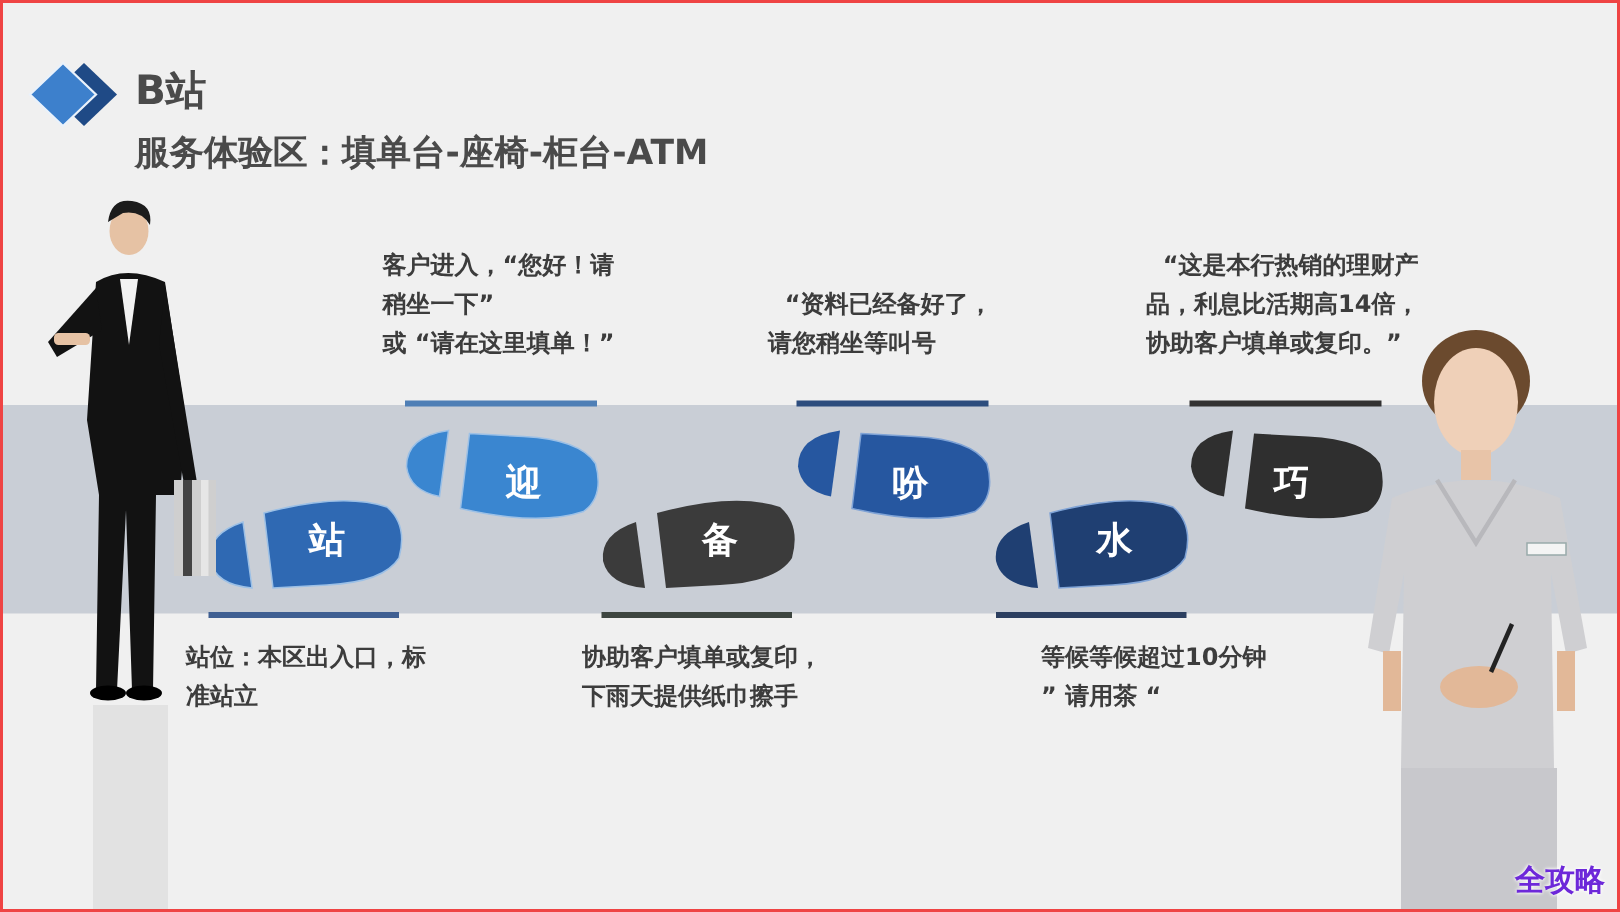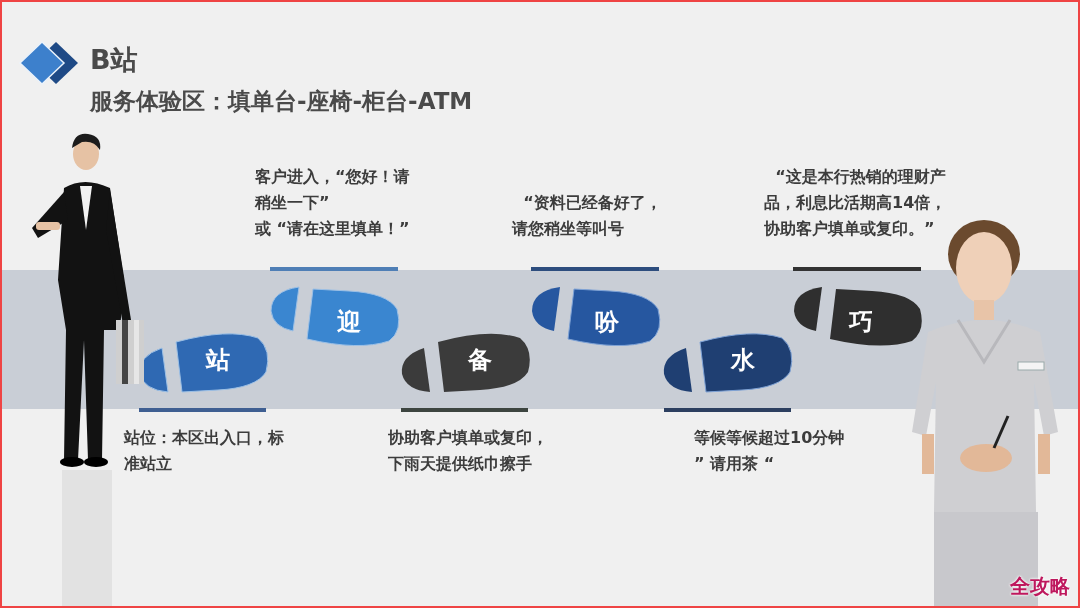--- a/index.html
+++ b/index.html
@@ -27,21 +27,21 @@
   }
   .bar { position:absolute; height:4px; }
   .foot { position:absolute; }
   .foot-label {
     position:absolute; color:#fff; font-weight:bold; font-size:24px;
     font-family:"DejaVu Sans", sans-serif;
   }
   .person { position:absolute; }
   .watermark {
     position:absolute; right:8px; bottom:6px; font-size:20px; font-weight:bold;
-    color:#be185d; text-shadow:0 0 3px #fff, 0 0 2px #fff;
+    color:#6d28d9; text-shadow:0 0 3px #fff, 0 0 2px #fff;
   }
 </style>
 </head>
 <body>
 
 <div class="slide">
 
   <svg class="logo" viewBox="0 0 66 50">
     <polygon points="40,4 62,25 40,46 18,25" fill="#1f4a86"></polygon>
     <polygon points="26,4 48,25 26,46 4,25" fill="#3d80cc" stroke="#eaf2fb" stroke-width="1.5"></polygon>

